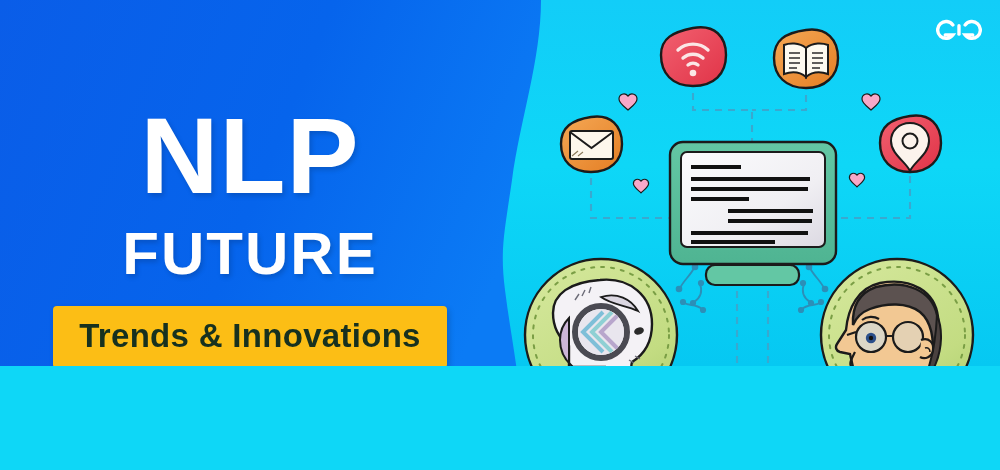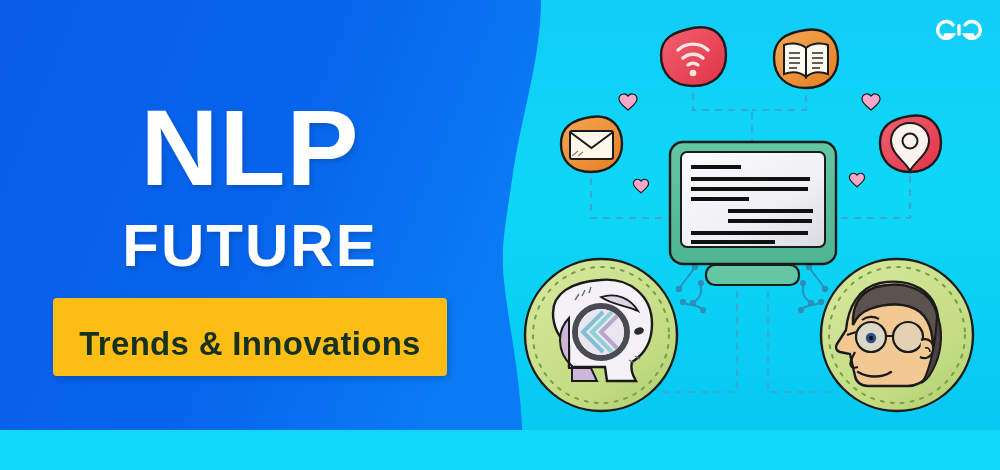--- a/index.html
+++ b/index.html
@@ -2,21 +2,21 @@
 <html><head>
 <meta charset="utf-8">
 <style>
   html,body{margin:0;padding:0;}
   body{
     width:1000px;height:470px;overflow:hidden;
     font-family:"Liberation Sans",sans-serif;
     background:#0ED7F7;
   }
   #banner{
-    position:relative;width:1000px;height:430px;overflow:hidden;
+    position:relative;width:1000px;height:366px;overflow:hidden;
     background:linear-gradient(180deg,#12CDF8 0%,#0ED7F7 45%,#06C8F2 100%);
   }
   
   #blue-panel{
     position:absolute;left:0;top:0;width:560px;height:470px;
   }
   #blue-panel svg{display:block;width:560px;height:470px;}
 
   
   #headline{
@@ -30,21 +30,21 @@
     text-shadow:2px 3px 5px rgba(0,0,0,.16);
     font-family:"Liberation Sans",sans-serif;
   }
   #title-future{
     color:#ffffff;font-weight:bold;font-size:60px;line-height:1.0;
     letter-spacing:2px;margin:8px 0 22px 0;
     text-shadow:2px 3px 5px rgba(0,0,0,.16);
   }
   #subtitle-badge{
     background:#FCBE15;border-radius:4px;
-    padding:27px 26px 13px 26px;
+    padding:11px 26px 13px 26px;
     box-shadow:2px 3px 6px rgba(0,0,0,.18);
   }
   #subtitle-text{
     color:#17311F;font-size:33px;font-weight:bold;letter-spacing:.3px;
     white-space:nowrap;display:block;
   }
 
   
   #gfg-logo{position:absolute;right:18px;top:10px;width:46px;height:40px;}
 

